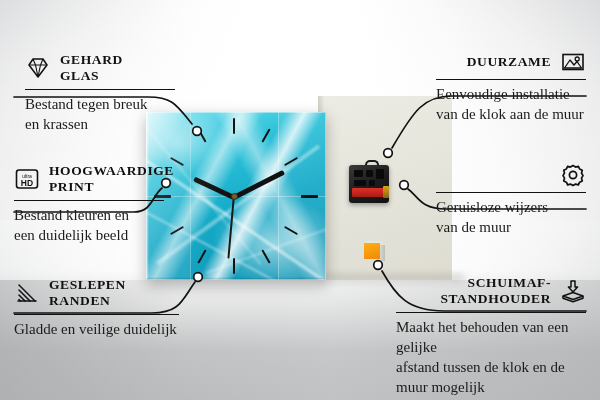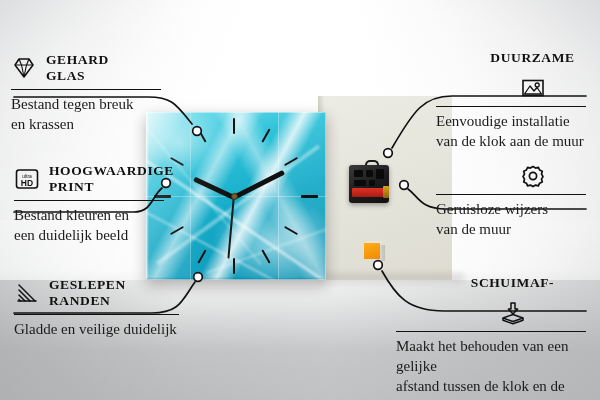--- a/index.html
+++ b/index.html
@@ -95,21 +95,21 @@
   .callout{position:absolute;}
   .co-head{display:flex;align-items:center;gap:9px;}
   .co-title{font-family:"Liberation Serif", serif;font-weight:700;font-size:13.5px;
     letter-spacing:.6px;color:#111;line-height:1.18;text-transform:uppercase;}
   .co-rule{height:1.4px;background:#111;margin:5px 0 5px;}
   .co-desc{font-family:"Liberation Serif", serif;font-size:15px;color:#1b1b1b;
     line-height:1.32;white-space:pre-line;}
   .left .co-head{flex-direction:row;}
   .left .co-title{text-align:left;}
   .left .co-desc{text-align:left;}
-  .right .co-head{flex-direction:column;justify-content:flex-end;margin-left:43px;}
+  .right .co-head{flex-direction:row;justify-content:flex-end;margin-left:43px;}
   .right .co-title{text-align:right;}
   .right .co-desc{text-align:left;}
   .ico{width:26px;height:24px;flex:0 0 26px;display:block;}
 </style>
 </head>
 <body>
 
 <div id="stage">
 
   <div class="bg-base"></div>
@@ -193,21 +193,21 @@
     <path class="leader" d="M586,96 L452,96 C424,96 414,110 392,148"></path>
     <circle class="dot" cx="388" cy="153" r="4.3"></circle>
 
     <path class="leader" d="M586,209 L446,209 C420,209 418,196 408,189"></path>
     <circle class="dot" cx="404" cy="185" r="4.3"></circle>
 
     <path class="leader" d="M586,311 L444,311 C408,311 396,296 382,271"></path>
     <circle class="dot" cx="378" cy="265" r="4.3"></circle>
   </svg>
 
-  <div class="callout left" style="left:11px;top:52px;width:150px;">
+  <div class="callout left" style="left:25px;top:52px;width:150px;">
     <div class="co-head">
       <svg class="ico" viewBox="0 0 26 24">
         <path d="M4 9 L8 3 H18 L22 9 L13 21 Z" fill="none" stroke="#111" stroke-width="1.5" stroke-linejoin="round"></path>
         <path d="M4 9 H22 M8 3 L10.5 9 L13 21 M18 3 L15.5 9 L13 21" fill="none" stroke="#111" stroke-width="1.1"></path>
       </svg>
       <div class="co-title"><span>GEHARD</span><br><span>GLAS</span></div>
     </div>
     <div class="co-rule"></div>
     <div class="co-desc">Bestand tegen breuk
 en krassen</div>
@@ -265,21 +265,21 @@
         <circle cx="13" cy="12" r="3.6" fill="none" stroke="#111" stroke-width="1.7"></circle>
       </svg>
     </div>
     <div class="co-rule"></div>
     <div class="co-desc">Geruisloze wijzers
 van de muur</div>
   </div>
 
   <div class="callout right" style="left:396px;top:275px;width:190px;">
     <div class="co-head">
-      <div class="co-title"><span>SCHUIMAF-</span><br></div>
+      <div class="co-title"><span>SCHUIMAF-</span><br><span>STANDHOUDER</span></div>
       <svg class="ico" viewBox="0 0 26 24">
         <path d="M11 2 h4 v6 h2.6 L13 13 L8.4 8 H11 Z" fill="none" stroke="#111" stroke-width="1.5" stroke-linejoin="round"></path>
         <path d="M13 13.5 L23 17 L13 20.5 L3 17 Z" fill="none" stroke="#111" stroke-width="1.5" stroke-linejoin="round"></path>
         <path d="M3 17 v2.2 L13 22.8 L23 19.2 V17" fill="none" stroke="#111" stroke-width="1.5" stroke-linejoin="round"></path>
       </svg>
     </div>
     <div class="co-rule"></div>
     <div class="co-desc">Maakt het behouden van een gelijke
 afstand tussen de klok en de muur mogelijk</div>
   </div>

